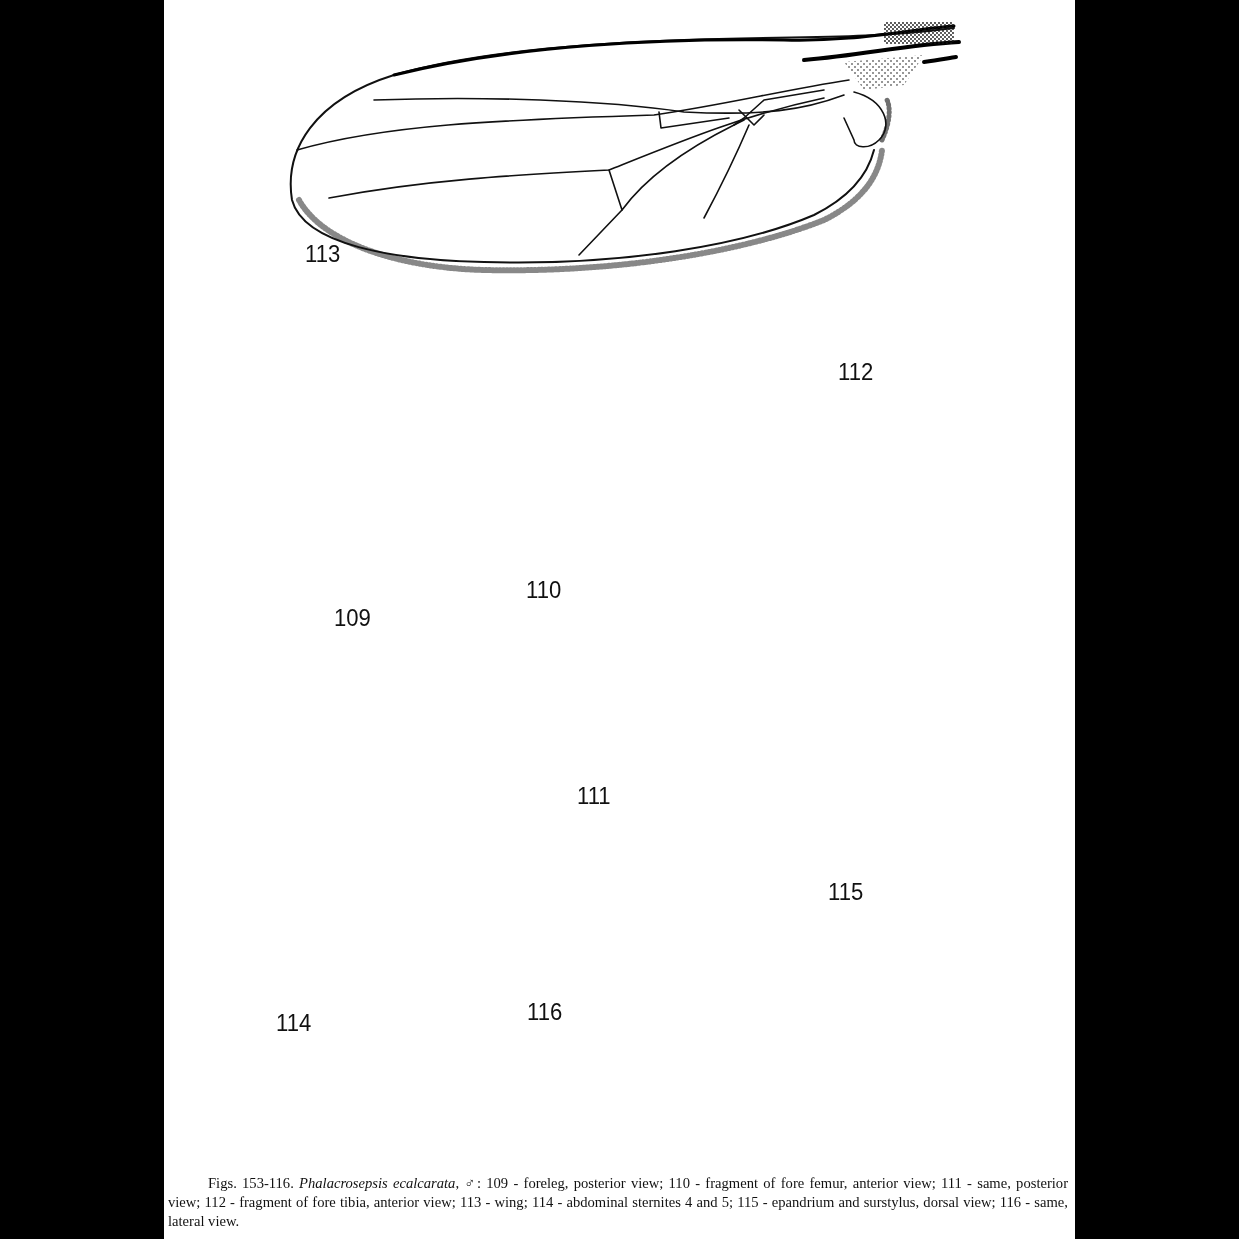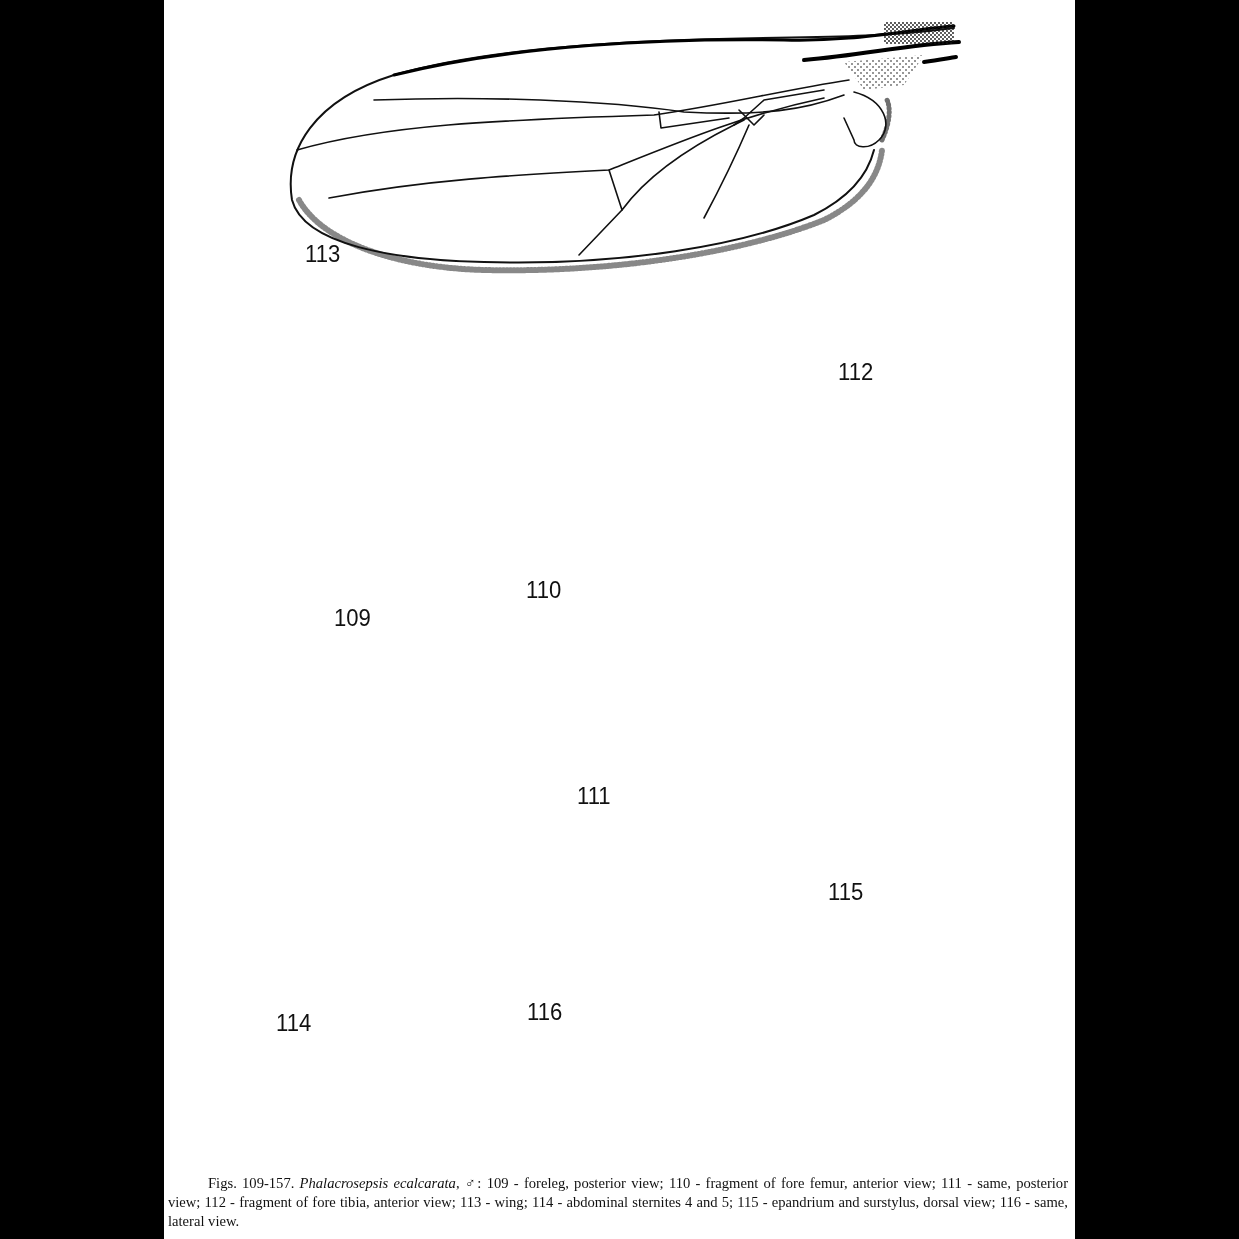--- a/index.html
+++ b/index.html
@@ -167,16 +167,16 @@
     <div class="fig-label" style="left:170px;top:606px;">109</div>
     <div class="fig-label" style="left:362px;top:578px;">110</div>
     <div class="fig-label" style="left:413px;top:784px;">111</div>
     <div class="fig-label" style="left:674px;top:360px;">112</div>
     <div class="fig-label" style="left:112px;top:1011px;">114</div>
     <div class="fig-label" style="left:664px;top:880px;">115</div>
     <div class="fig-label" style="left:363px;top:1000px;">116</div>
   </div>
 
   <div class="caption">
-    <span class="indent"></span><span>Figs. 109-157.</span>
+    <span class="indent"></span><span>Figs. 153-116.</span>
     <i>Phalacrosepsis ecalcarata</i>, <span>♂</span><span>: 109 - foreleg, posterior view; 110 - fragment of fore femur, anterior view; 111 - same, posterior view; 112 - fragment of fore tibia, anterior view; 113 - wing; 114 - abdominal sternites 4 and 5; 115 - epandrium and surstylus, dorsal view; 116 - same, lateral view.</span>
   </div>
 </div>
 
 </body></html>

